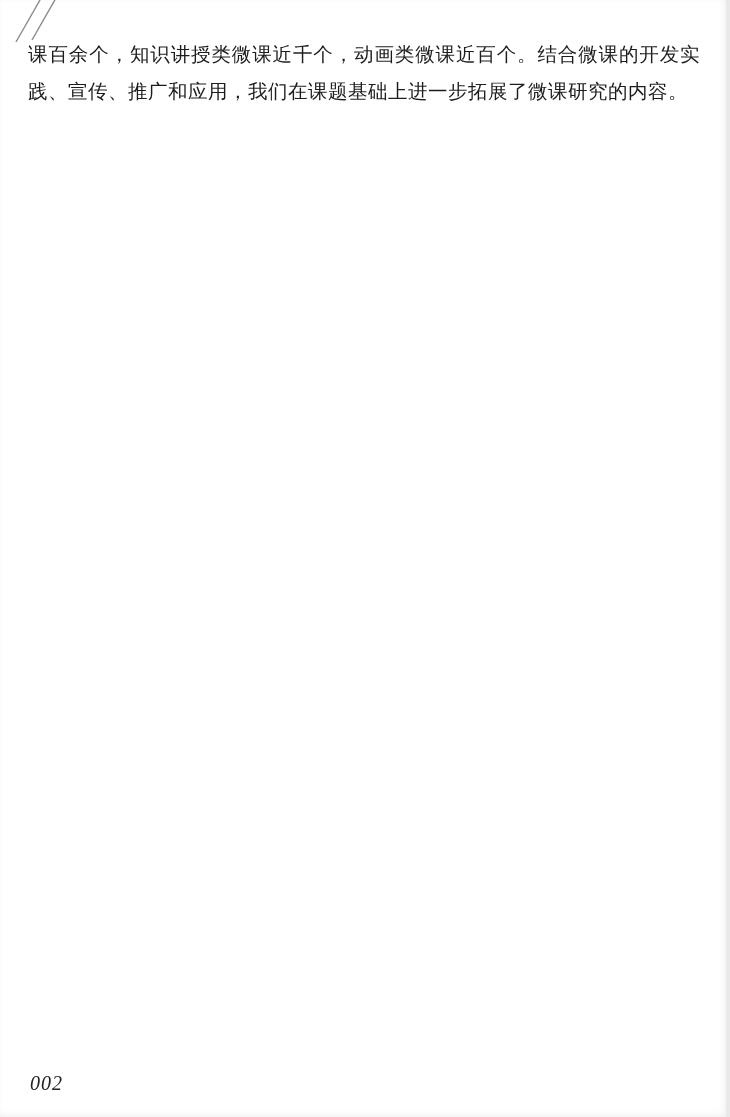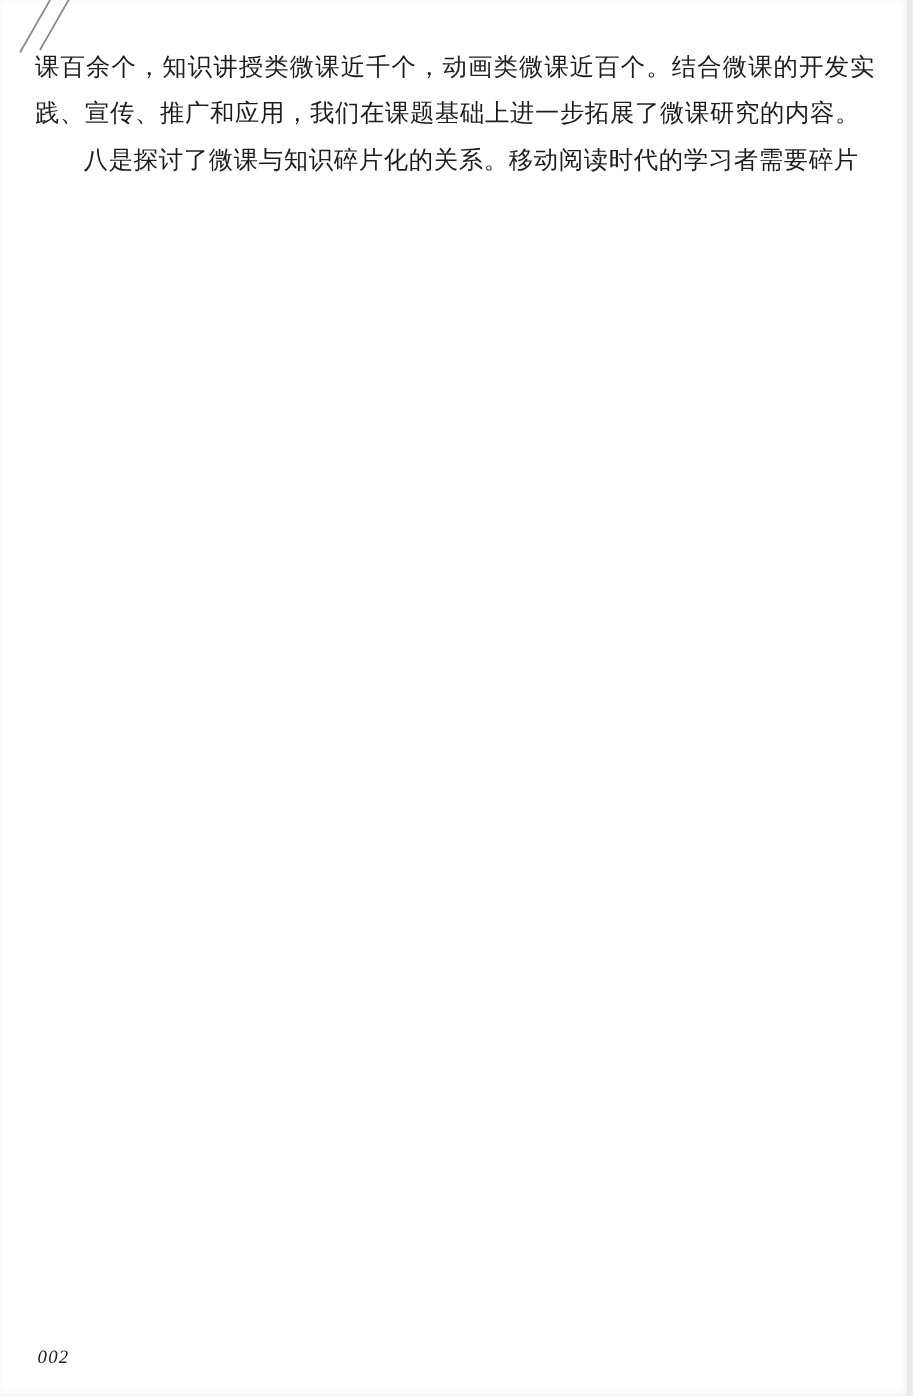--- a/index.html
+++ b/index.html
@@ -41,35 +41,34 @@
     padding: 0;
   }
   .text-block p.indent {
     text-indent: 2em;
   }
   .page-number {
     position: absolute;
     left: 30px;
     bottom: 22px;
     font-style: italic;
-    font-size: 15px;
+    font-size: 20px;
     color: #222222;
     letter-spacing: 1px;
   }
 </style>
 </head>
 <body>
 
 <div class="page">
 
   <svg class="corner-mark" viewBox="0 0 70 52" xmlns="http://www.w3.org/2000/svg" aria-hidden="true">
     <line x1="2" y1="42" x2="26" y2="0" stroke="#8a8a8a" stroke-width="1.4"></line>
     <line x1="18" y1="40" x2="42" y2="-2" stroke="#8a8a8a" stroke-width="1.4"></line>
   </svg>
 
   <div class="text-block">
     <p>课百余个，知识讲授类微课近千个，动画类微课近百个。结合微课的开发实践、宣传、推广和应用，我们在课题基础上进一步拓展了微课研究的内容。</p>
-    <p class="indent">八是探讨了微课与知识碎片化的关系。移动阅读时代的学习者需要碎片</p>
   </div>
 
   <div class="page-number">002</div>
 
 </div>
 
 </body></html>

